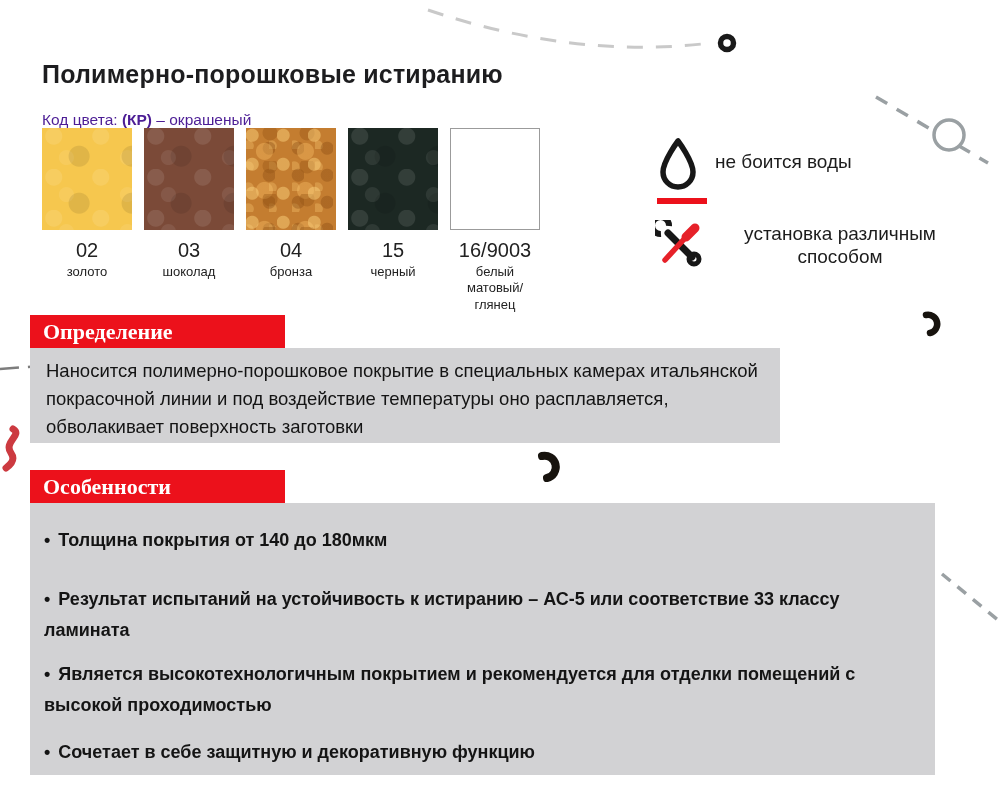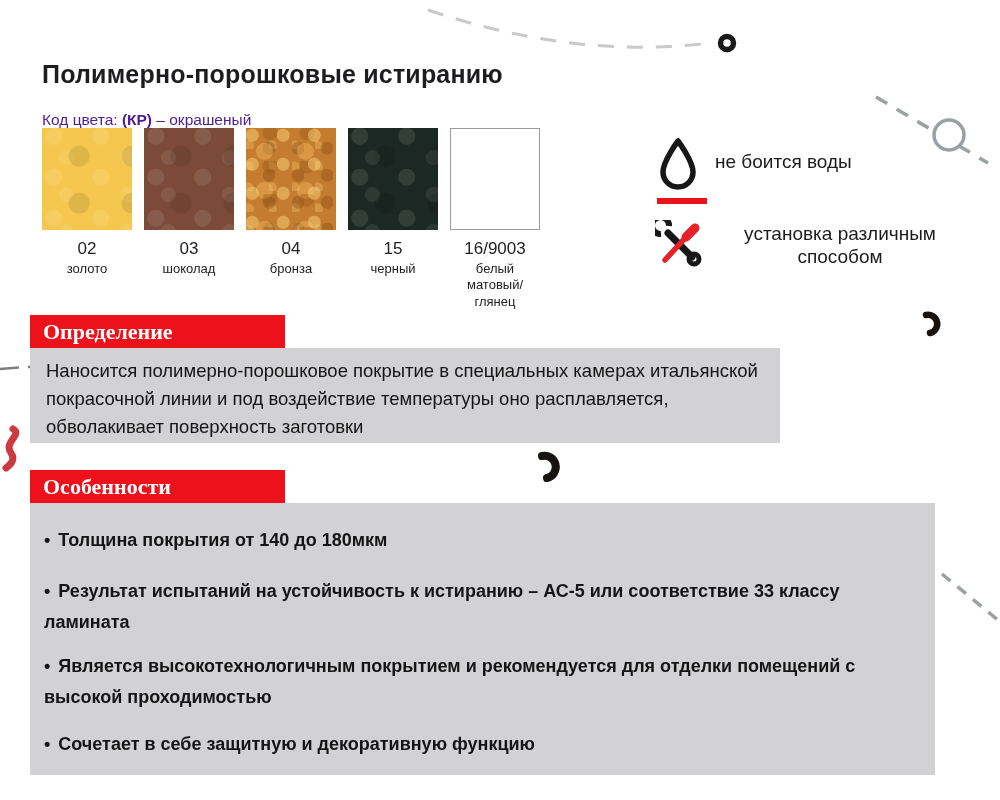--- a/index.html
+++ b/index.html
@@ -25,21 +25,21 @@
   .swatch.bronze .chip::after{
     background:
       radial-gradient(circle at 20% 25%, rgba(255,215,130,.45) 0 6px, transparent 7px),
       radial-gradient(circle at 65% 15%, rgba(150,85,20,.40) 0 7px, transparent 8px),
       radial-gradient(circle at 45% 60%, rgba(255,200,110,.35) 0 8px, transparent 9px),
       radial-gradient(circle at 80% 75%, rgba(130,70,15,.35) 0 6px, transparent 7px),
       radial-gradient(circle at 10% 85%, rgba(255,210,120,.30) 0 5px, transparent 6px);
     background-size:31px 29px,37px 33px,41px 39px,29px 27px,23px 21px;}
   .swatch.white .chip{border:1.5px solid #9b9b9b;box-sizing:border-box;}
   .swatch.white .chip::after{display:none;}
-  .swatch .code{margin-top:9px;font-size:17px;color:#222;}
+  .swatch .code{margin-top:9px;font-size:20px;color:#222;}
   .swatch .name{margin-top:2px;font-size:13px;line-height:1.25;color:#222;}
   
   .feats{position:absolute;left:655px;top:136px;width:310px;}
   .feat{display:flex;align-items:flex-start;margin-bottom:16px;}
   .feat .iconwrap{width:60px;flex:0 0 60px;}
   .feat .label{font-size:19px;color:#1c1c1c;line-height:1.22;padding-top:14px;}
   .feat.tools .label{padding-top:2px;text-align:center;}
   .red-underline{width:50px;height:6px;background:var(--accent-red,#ec111b);margin:4px 0 0 2px;}
   
   .sec-head{position:absolute;left:30px;width:255px;height:33px;background:var(--accent-red,#ec111b);
@@ -146,19 +146,19 @@
 
   <div class="sec-head" style="top:315px">
     <span>Определение</span>
   </div>
   <div class="sec-body body-def">Наносится полимерно-порошковое покрытие в специальных камерах итальянской покрасочной линии и под воздействие температуры оно расплавляется, обволакивает поверхность заготовки</div>
 
   <div class="sec-head" style="top:470px">
     <span>Особенности</span>
   </div>
   <div class="sec-body body-feat">
-    <div class="bullet" style="margin-bottom:19px">Толщина покрытия от 140 до 180мкм</div>
+    <div class="bullet" style="margin-bottom:27px">Толщина покрытия от 140 до 180мкм</div>
     <div class="bullet" style="margin-bottom:12px;max-width:875px">Результат испытаний на устойчивость к истиранию – АС-5 или соответствие 33 классу ламината</div>
     <div class="bullet" style="max-width:890px">Является высокотехнологичным покрытием и рекомендуется для отделки помещений с высокой проходимостью</div>
     <div class="bullet" style="margin-bottom:14px">Сочетает в себе защитную и декоративную функцию</div>
   </div>
 
 </div>
 
 </body></html>

